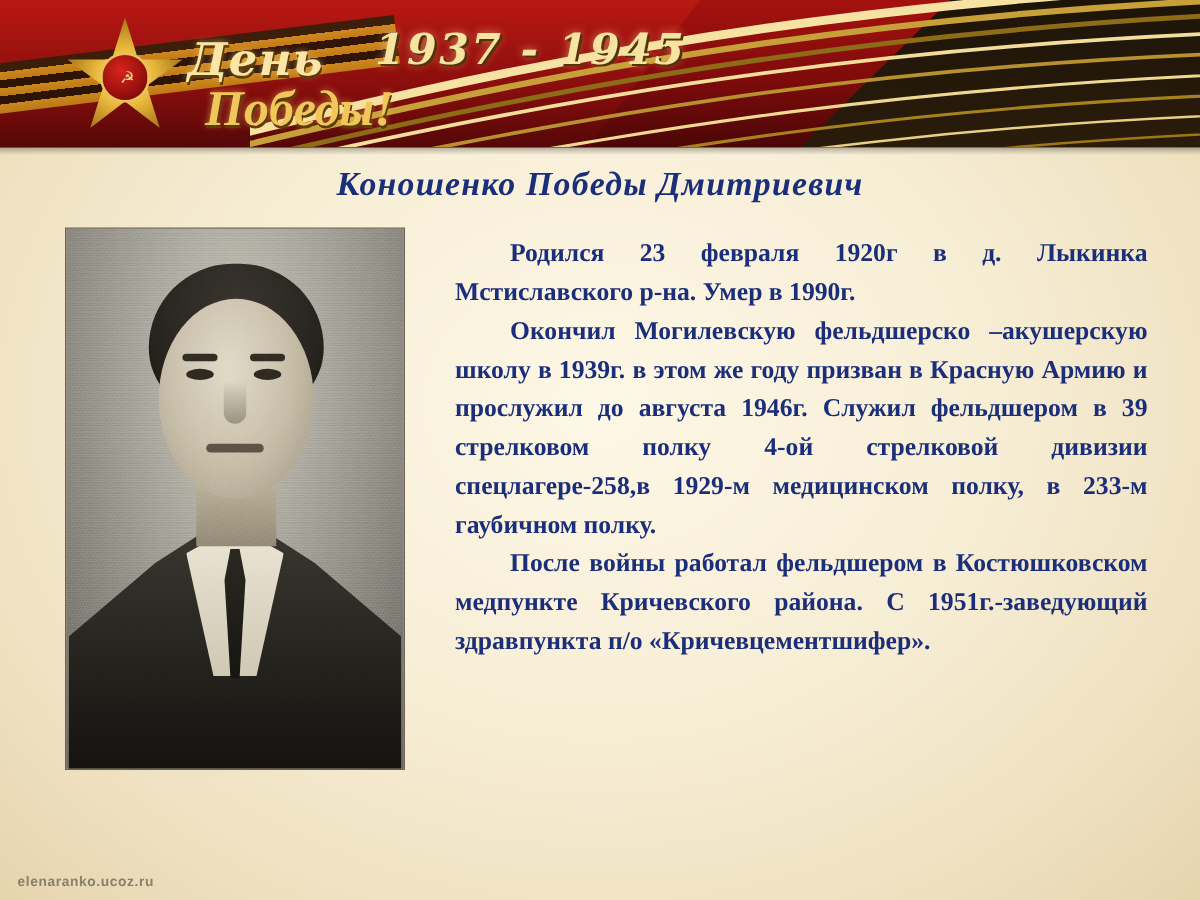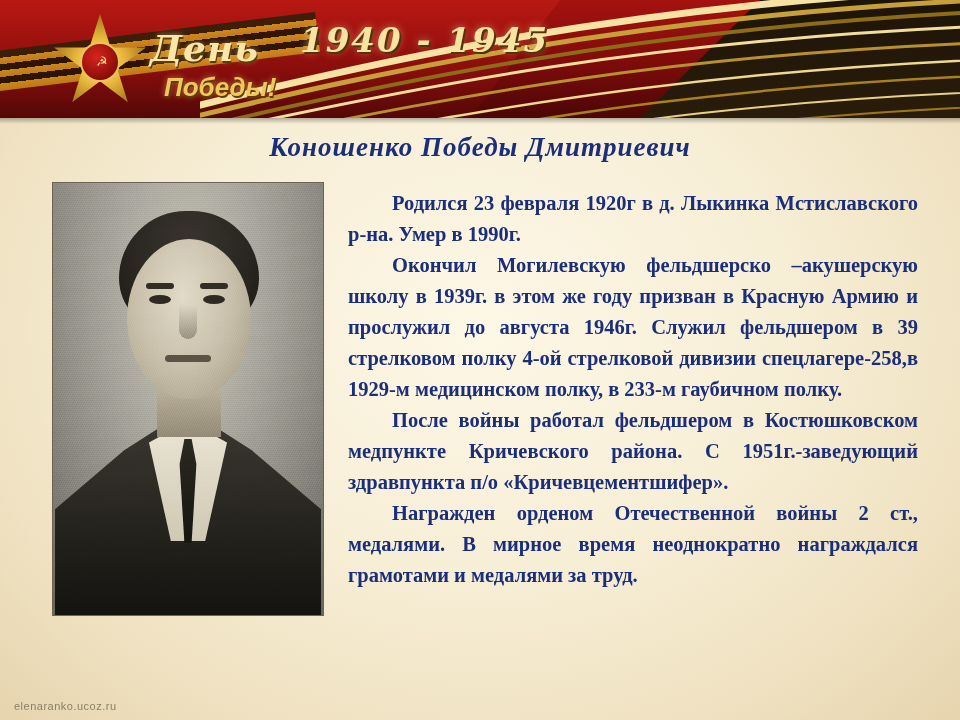--- a/index.html
+++ b/index.html
@@ -110,24 +110,24 @@
     font-family: "DejaVu Serif", serif;
     font-style: italic;
     font-weight: bold;
     font-size: 36px;
     line-height: 40px;
     color: #fae6a8;
     text-shadow: 1px 2px 0 #5d3c06, 0 0 6px rgba(255,220,130,.6);
     letter-spacing: 1px;
   }
   .banner-title .l2 {
-    font-family: Liberation Sans, sans-serif;
+    font-family: Liberation Serif, serif;
     font-style: italic;
     font-weight: bold;
-    font-size: 26px;
+    font-size: 40px;
     line-height: 38px;
     margin-left: 14px;
     color: #f1c75c;
     text-shadow: 1px 2px 0 #5d3c06, 0 0 6px rgba(255,210,110,.6);
   }
   .banner-years {
     position: absolute;
     left: 300px; top: 20px;
     font-family: "DejaVu Serif", serif;
     font-weight: bold;
@@ -239,33 +239,34 @@
     left: 348px; top: 188px;
     width: 570px;
     font-family: "Liberation Serif", serif;
     font-size: 20.5px;
     line-height: 31px;
     color: #1a2e7a;
     font-weight: bold;
     text-align: justify;
   }
   .bio p {
-    margin: 0 0 0 0;
+    margin: 0 0 0 16px;
     text-indent: 44px;
     text-align: justify;
     text-align-last: left;
   }
 
   .footer-url {
     position: absolute;
     left: 14px; bottom: 8px;
     font-family: "Liberation Sans", sans-serif;
     font-size: 11px;
     color: #8a7f68;
     letter-spacing: .5px;
+    font-weight: bold;
   }
 
   .edge-top-shadow {
     position: absolute; left: 0; top: 118px; width: 960px; height: 6px;
     background: linear-gradient(180deg, rgba(0,0,0,.28), rgba(0,0,0,0));
   }
 </style>
 </head>
 <body>
 
@@ -297,21 +298,21 @@
       <div class="rays"></div>
       <div class="center"></div>
       <div class="hammer">☭</div>
     </div>
 
     <div class="banner-title">
       <div class="l1">День</div>
       <div class="l2">Победы!</div>
     </div>
 
-    <div class="banner-years">1940 - 1945</div>
+    <div class="banner-years">1937 - 1945</div>
   </div>
   <div class="edge-top-shadow"></div>
 
   <div class="person-name">Коношенко  Победы  Дмитриевич</div>
 
   <div class="photo">
     <div class="p-jacket"></div>
     <div class="p-shirt"></div>
     <div class="p-tie"></div>
     <div class="p-neck"></div>
@@ -323,17 +324,16 @@
     <div class="p-eye-r"></div>
     <div class="p-nose"></div>
     <div class="p-mouth"></div>
     <div class="p-grain"></div>
   </div>
 
   <div class="bio">
     <p>Родился 23 февраля 1920г в д. Лыкинка Мстиславского р-на. Умер в 1990г.</p>
     <p>Окончил Могилевскую фельдшерско –акушерскую школу в 1939г. в этом же году призван в Красную Армию и прослужил до августа 1946г. Служил фельдшером в 39 стрелковом полку 4-ой стрелковой дивизии спецлагере-258,в 1929-м медицинском полку, в 233-м гаубичном полку.</p>
     <p>После войны работал фельдшером в Костюшковском медпункте Кричевского района. С 1951г.-заведующий здравпункта п/о «Кричевцементшифер».</p>
-    <p>Награжден орденом Отечественной войны 2 ст., медалями. В мирное время неоднократно награждался грамотами и медалями за труд.</p>
   </div>
 
   <div class="footer-url">elenaranko.ucoz.ru</div>
 </div>
 
 </body></html>

